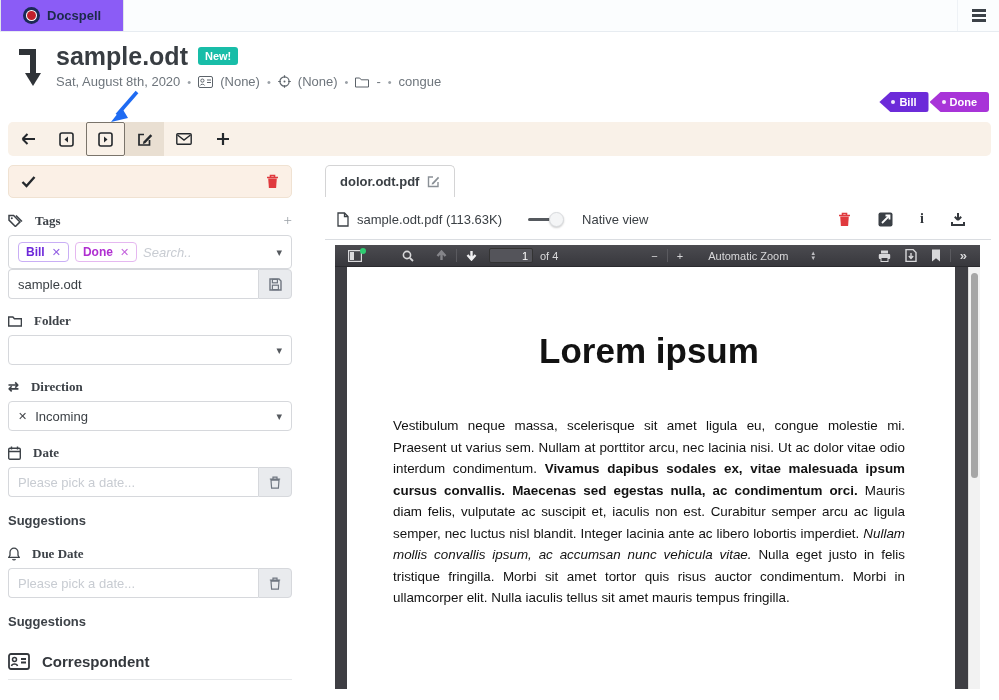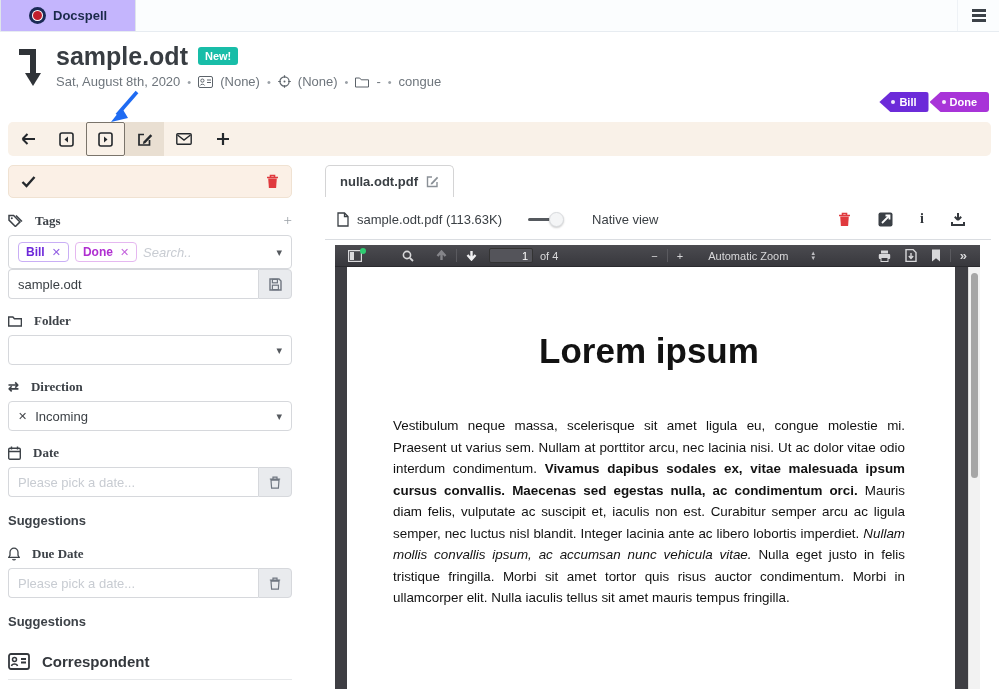--- a/index.html
+++ b/index.html
@@ -3,22 +3,22 @@
 <meta charset="utf-8">
 <style>
   * { margin:0; padding:0; box-sizing:border-box; }
   html,body { width:999px; height:700px; overflow:hidden; background:#fff;
     font-family:"Liberation Sans", sans-serif; color:#3b4045; }
   svg { display:block; }
 
   
   .navbar { height:32px; background:#fbfdfe; border-bottom:1px solid #e7ecf1;
     display:flex; align-items:stretch; }
-  .brand { display:flex; align-items:center; gap:7px; padding:0 28px;
-    background:#c4b5fd; border-right:1px solid #dfe5eb; border-left:1px solid #dfe5eb; }
+  .brand { display:flex; align-items:center; gap:7px; padding:0 22px;
+    background:#8b5cf6; border-right:1px solid #dfe5eb; border-left:1px solid #dfe5eb; }
   .logo-ring { width:17px; height:17px; border-radius:50%; background:#1b2a55;
     display:flex; align-items:center; justify-content:center; }
   .logo-ring .inner { width:11px; height:11px; border-radius:50%; background:#fff;
     display:flex; align-items:center; justify-content:center; }
   .logo-ring .core { width:9px; height:9px; border-radius:50%; background:#c11f2c; }
   .brand-name { font-size:13px; font-weight:700; color:#1b2a4a; }
   .nav-spacer { flex:1; }
   .burger { width:42px; display:flex; flex-direction:column; gap:2.5px;
     align-items:center; justify-content:center; border-left:1px solid #eef2f6; cursor:pointer; }
   .burger i { width:14px; height:2.5px; background:#3c4248; display:block; }
@@ -101,21 +101,21 @@
   .tab .pen { color:#8a9096; }
   .file-row { display:flex; align-items:center; padding:14px 12px 12px 12px;
     border-bottom:1px solid #dadde1; }
   .file-name { font-size:13px; color:#3b4045; margin-left:8px; }
   .toggle { margin-left:26px; width:36px; height:14px; position:relative; cursor:pointer; }
   .toggle .track { position:absolute; left:0; right:4px; top:6px; height:3px;
     background:#55595e; border-radius:2px; }
   .toggle .knob { position:absolute; right:0; top:0; width:15px; height:15px;
     border-radius:50%; background:#f4f5f6; border:1px solid #d9dbde;
     box-shadow:0 1px 2px rgba(0,0,0,.2); }
-  .nv-label { margin-left:28px; font-size:13px; color:#3b4045; }
+  .nv-label { margin-left:18px; font-size:13px; color:#3b4045; }
   .file-acts { margin-left:auto; display:flex; align-items:center; gap:27px; padding-right:14px; }
   .file-acts .ic { cursor:pointer; color:#34383d; }
   .info-i { font-size:14px; font-weight:700; font-family:"Liberation Serif",serif; }
 
   
   .pdf { margin-left:10px; margin-top:5px; width:645px; height:444px;
     background:#3e3e43; position:relative; }
   .pdf-toolbar { height:22px; background:linear-gradient(#4b4b50,#38383d);
     display:flex; align-items:center; color:#d8d8da; font-size:11px;
     padding:0 6px; gap:0; border-bottom:1px solid #2a2a2e; }
@@ -388,21 +388,21 @@
           <path d="M13 6 h5 M13 9.5 h5" stroke="#34383d" stroke-width="1.8"></path>
         </svg>
       <span>Correspondent</span>
     </div>
 
   </div>
 
   <div class="right-col">
     <div class="tab-row">
       <div class="tab">
-        <span>nulla.odt.pdf</span>
+        <span>dolor.odt.pdf</span>
         <span class="pen">
           <svg width="13" height="13" viewBox="0 0 13 13">
               <path d="M6 2 H1.5 V11.5 H11 V7" fill="none" stroke="#8a9096" stroke-width="1.4"></path>
               <path d="M5 8 L11 1.8 L12.2 3 L6.4 9.2 L4.6 9.6 Z" fill="#8a9096"></path>
             </svg>
         </span>
       </div>
     </div>
 
     <div class="file-row">

